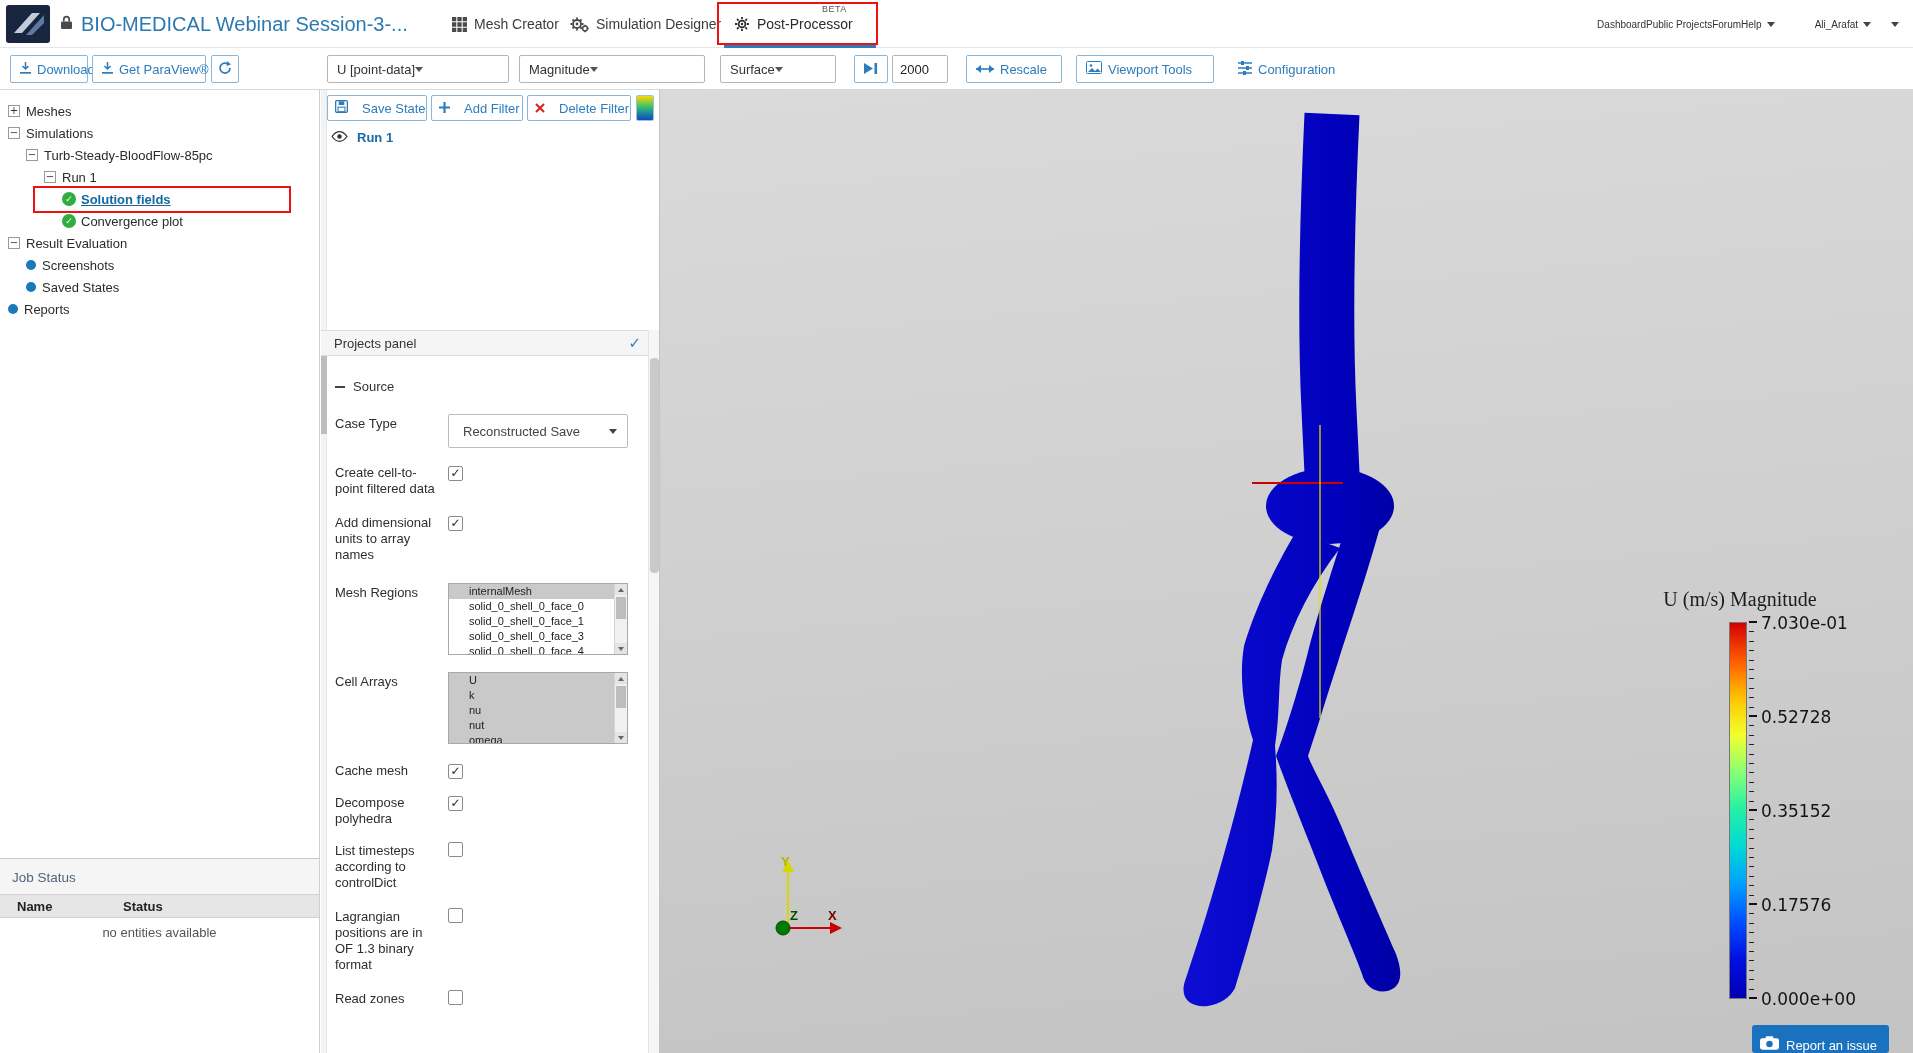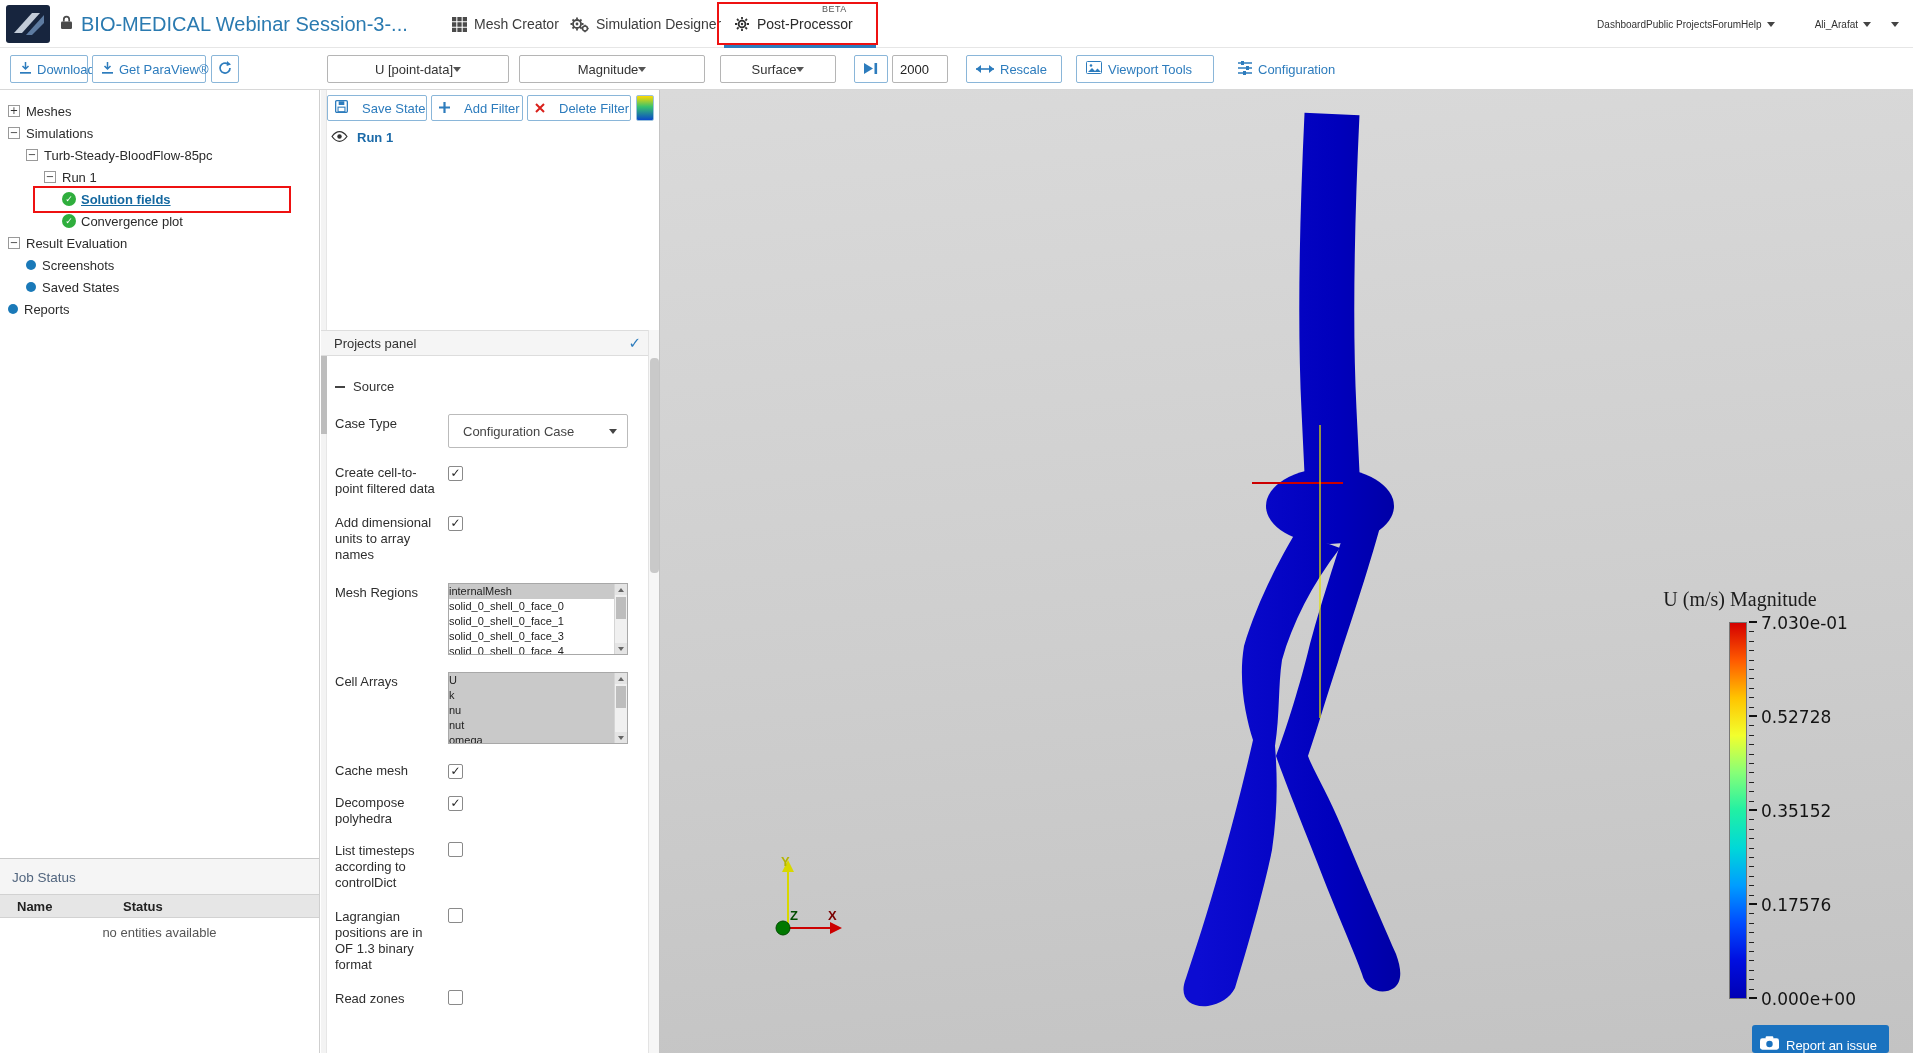--- a/index.html
+++ b/index.html
@@ -30,21 +30,21 @@
   .user-menu{margin-left:40px}
   .caret{width:0;height:0;border-left:4px solid transparent;border-right:4px solid transparent;border-top:5px solid #444;display:inline-block}
   .lone-caret{margin-left:20px}
 
   
   #toolbar{position:absolute;left:0;top:48px;width:1913px;height:42px;background:#fff;border-bottom:1px solid #d8d8d8;z-index:9}
   .tbtn{position:absolute;top:7px;height:28px;display:flex;align-items:center;gap:6px;
     border:1px solid #8ab6d9;border-radius:2px;background:#fff;color:var(--accent);
     font-size:13px;padding:0 9px;cursor:pointer;white-space:nowrap}
   .tbtn.noborder{border-color:transparent}
-  .fselect{position:absolute;top:7px;height:28px;display:flex;align-items:center;justify-content:center;
+  .fselect{position:absolute;top:7px;height:28px;display:flex;align-items:center;justify-content:flex-start;
     border:1px solid #b5b5b5;border-radius:2px;background:#fff;color:#333;font-size:13px;padding:0 9px;cursor:pointer}
   .fselect .caret{border-top-color:#555}
   #btn-download{left:10px;width:78px}
   #btn-paraview{left:92px;width:114px}
   #btn-refresh{left:211px;width:28px;justify-content:center;padding:0}
   #sel-field{left:327px;width:182px}
   #sel-component{left:519px;width:186px}
   #sel-repr{left:720px;width:116px}
   #btn-play{left:854px;width:34px;justify-content:center;padding:0}
   #inp-frame{position:absolute;left:892px;top:7px;width:56px;height:28px;border:1px solid #b5b5b5;border-radius:2px;font-size:13px;color:#222;padding:0 7px;font-family:inherit}
@@ -100,21 +100,21 @@
   .prop-row{display:flex;margin-bottom:13px}
   .prop-label{width:104px;margin-right:9px;font-size:13px;line-height:16px;color:#2e2e2e;padding-top:2px}
   .prop-control{flex:1}
   .case-select{width:180px;height:34px;display:flex;align-items:center;justify-content:space-between;
     border:1px solid #bbb;border-radius:2px;background:#fff;font-size:13px;color:#444;padding:0 10px 0 14px;cursor:pointer;margin-bottom:2px}
   .cb{width:15px;height:15px;border:1px solid #8a8a8a;border-radius:2px;background:#fff;display:inline-flex;
     align-items:center;justify-content:center;cursor:pointer;margin-top:1px}
   .cb.checked::after{content:"✓";font:12px/1 "DejaVu Sans",sans-serif;color:#222}
   .listbox{width:180px;height:72px;border:1px solid #a8a8a8;background:#fff;display:flex;overflow:hidden}
   .lb-items{flex:1;overflow:hidden;font-size:11px;color:#222}
-  .lb-item{height:15px;line-height:15px;padding-left:0;white-space:nowrap;overflow:hidden;cursor:pointer}
+  .lb-item{height:15px;line-height:15px;padding-left:20px;white-space:nowrap;overflow:hidden;cursor:pointer}
   .lb-item.selected{background:#c9c9c9}
   .lb-scroll{width:13px;background:#f0f0f0;border-left:1px solid #d5d5d5;position:relative;cursor:pointer}
   .lb-up,.lb-down{position:absolute;left:0;width:12px;height:11px;background:#e4e4e4;display:flex;align-items:center;justify-content:center}
   .lb-up{top:0}.lb-down{bottom:0}
   .lb-up::after{content:"";border-left:3px solid transparent;border-right:3px solid transparent;border-bottom:4px solid #666}
   .lb-down::after{content:"";border-left:3px solid transparent;border-right:3px solid transparent;border-top:4px solid #666}
   .lb-thumb{position:absolute;left:1px;top:13px;width:10px;height:22px;background:#bdbdbd}
 
   
   #viewport{position:absolute;left:660px;top:90px;width:1253px;height:963px;
@@ -405,21 +405,21 @@
     <div class="prop-body">
       <div class="sec-head">
         <span class="sec-minus"></span>
         <span>Source</span>
       </div>
 
       <div class="prop-row">
         <div class="prop-label">Case Type</div>
         <div class="prop-control">
           <div class="case-select">
-            <span>Configuration Case</span>
+            <span>Reconstructed Save</span>
             <span class="caret"></span>
           </div>
         </div>
       </div>
 
       <div class="prop-row" style="margin-bottom:16px">
         <div class="prop-label">Create cell-to-point filtered data</div>
         <div class="prop-control"><span class="cb checked"></span></div>
       </div>
 

